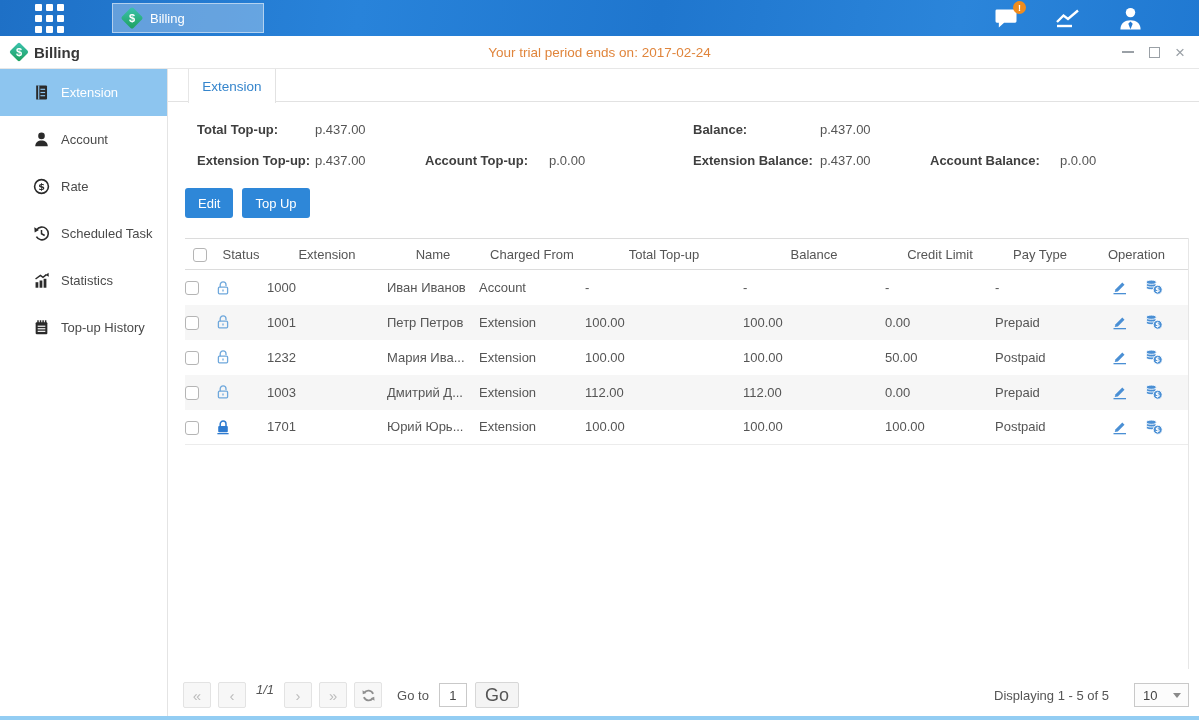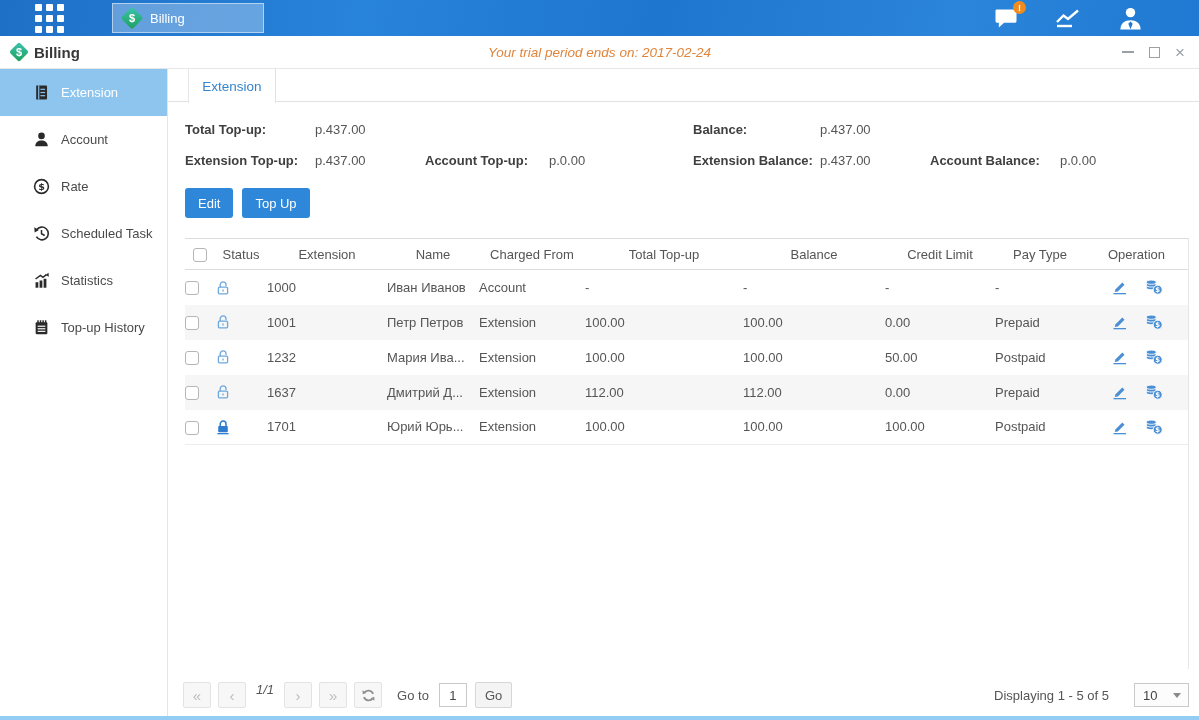--- a/index.html
+++ b/index.html
@@ -13,21 +13,21 @@
   .task-tab { position:absolute; left:112px; top:3px; width:152px; height:30px; background:rgba(255,255,255,0.30); border:1px solid rgba(255,255,255,0.5); display:flex; align-items:center; color:#fff; font-size:13px; cursor:pointer; }
   .diamond { width:20px; height:20px; position:relative; margin:0 8px 0 9px; flex:none; }
   .diamond::before { content:""; position:absolute; inset:2px; transform:rotate(45deg); background:linear-gradient(135deg,#3cc3b0,#1da05c); border-radius:2px; }
   .diamond i { position:absolute; inset:0; display:flex; align-items:center; justify-content:center; color:#fff; font-weight:bold; font-size:11px; font-style:normal; }
   .nav-icons { position:absolute; right:56px; top:0; height:36px; display:flex; align-items:center; gap:36px; }
   .nav-icon { width:26px; height:26px; position:relative; display:flex; align-items:center; justify-content:center; cursor:pointer; }
   .badge { position:absolute; top:-4px; right:-7px; width:13px; height:13px; background:#f08c1e; border-radius:50%; color:#fff; font-size:9px; font-weight:bold; display:flex; align-items:center; justify-content:center; }
 
   
   .titlebar { height:33px; border-bottom:1px solid #e7e7e7; position:relative; background:#fff; display:flex; align-items:center; }
-  .trial { position:absolute; left:0; right:0; text-align:center; color:#e0853c; font-size:13.5px;font-style:italic; }
+  .trial { position:absolute; left:0; right:0; text-align:center; color:#e0853c; font-size:13.5px; }
   .title-left { display:flex; align-items:center; margin-left:10px; gap:6px; position:relative; }
   .diamond.sm { width:18px; height:18px; margin:0; }
   .title-text { font-weight:bold; font-size:15px; color:#383838; }
   .win-controls { position:absolute; right:14px; display:flex; align-items:center; gap:15px; }
   .wmin { width:12px; height:2px; background:#9aa0a6; display:block; cursor:pointer; }
   .wmax { width:11px; height:11px; border:1.5px solid #9aa0a6; display:block; cursor:pointer; }
   .wclose { color:#9aa0a6; font-size:17px; line-height:1; cursor:pointer; }
 
   
   .bodyrow { display:flex; height:650px; position:relative; }
@@ -39,21 +39,21 @@
 
   .main { flex:1; position:relative; background:#fff; }
   .tabbar { height:33px; border-bottom:1px solid #e2e2e2; padding-left:20px; display:flex; }
   .tab { width:88px; height:34px; margin-bottom:-1px; background:#fff; border-left:1px solid #e6e6e6; border-right:1px solid #e2e2e2; display:flex; align-items:center; justify-content:center; color:#3585cc; font-size:13.5px; cursor:pointer; position:relative; z-index:1; }
 
   .summary { margin:14px 13px 0 17px; font-size:13px; }
   .srow { position:relative; height:31px; }
   .srow span { position:absolute; top:6px; white-space:nowrap; }
   .lab { font-weight:bold; color:#3f3f3f; }
   .val { color:#555; }
-  .p0l{left:0;} .p0v{left:130px;} .p1l{left:240px;} .p1v{left:364px;}
+  .p0l{left:12px;} .p0v{left:130px;} .p1l{left:240px;} .p1v{left:364px;}
   .p2l{left:508px;} .p2v{left:635px;} .p3l{left:745px;} .p3v{left:875px;}
 
   .actions { margin:10px 0 0 17px; display:flex; gap:9px; }
   .btn { background:#2e87d8; color:#fff; border:none; border-radius:3px; font-size:13px; padding:0 13px; height:30px; font-family:inherit; cursor:pointer; }
 
   .table-wrap { margin:20px 13px 0 17px; height:431px; border-right:1px solid #e6e6e6; }
   table { width:100%; border-collapse:collapse; font-size:13px; color:#555; table-layout:fixed; }
   thead th { border-top:1px solid #dcdcdc; border-bottom:1px solid #dcdcdc; height:31px; font-weight:normal; color:#555; text-align:center; overflow:hidden; }
   tbody td { height:35px; overflow:hidden; white-space:nowrap; }
   tbody tr:nth-child(even) { background:#f6f6f6; }
@@ -66,21 +66,21 @@
   .opcell { }
   .opwrap { display:flex; justify-content:center; gap:16px; align-items:center; }
   .opicon { width:18px; height:16px; display:flex; cursor:pointer; }
 
   
   .pagebar { position:absolute; left:15px; right:13px; bottom:10px; height:28px; display:flex; align-items:center; font-size:13px; color:#555; }
   .pbtn { width:28px; height:26px; border:1px solid #e3e3e3; background:#f7f7f7; border-radius:2px; display:flex; align-items:center; justify-content:center; color:#bcbcbc; font-size:15px; margin-right:7px; cursor:pointer; flex:none; }
   .pind { margin:0 10px 12px 3px; color:#555;font-style:italic; }
   .goto-label { margin:0 10px 0 8px; }
   .pg-input { width:28px; height:24px; border:1px solid #c9c9c9; text-align:center; font-size:13px; font-family:inherit; color:#444; }
-  .go-btn { margin-left:8px; padding:0 9px; height:26px; border:1px solid #d7d7d7; background:#f4f4f4; border-radius:2px; font-size:13px; color:#555; display:flex; align-items:center; cursor:pointer; }
+  .go-btn { margin-left:8px; padding:0 9px; height:26px; border:1px solid #d7d7d7; background:#f4f4f4; border-radius:2px; font-size:18px; color:#555; display:flex; align-items:center; cursor:pointer; }
   .pright { margin-left:auto; display:flex; align-items:center; gap:25px; }
   .psize { width:55px; height:24px; border:1px solid #c9c9c9; display:flex; align-items:center; position:relative; background:#fcfcfc; cursor:pointer; }
   .psize .num { margin-left:8px; color:#444; }
   .caret { position:absolute; right:7px; width:0; height:0; border-left:4.5px solid transparent; border-right:4.5px solid transparent; border-top:5px solid #8a8a8a; }
 
   .bottom-strip { position:absolute; left:0; right:0; bottom:0; height:4px; background:#93cdf3; }
 </style>
 </head>
 <body>
 
@@ -396,21 +396,21 @@
               </tr>
               <tr>
                 <td><span class="cb"></span></td>
                 <td><span class="lock" data-status="unlocked">
   <svg class="svg-unlocked" viewBox="0 0 16 16">
     <path d="M5.2,7.2 V4.8 a2.9,2.9 0 0 1 5.8,0 V6" fill="none" stroke="#6fa8dc" stroke-width="1.3"></path>
     <rect x="3.4" y="7.2" width="9.2" height="6.6" rx="1" fill="none" stroke="#6fa8dc" stroke-width="1.3"></rect>
     <line x1="8" y1="9.6" x2="8" y2="11.6" stroke="#6fa8dc" stroke-width="1.3"></line>
   </svg>
   </span></td>
-                <td>1637</td>
+                <td>1003</td>
                 <td>Дмитрий Д...</td>
                 <td>Extension</td>
                 <td>112.00</td>
                 <td>112.00</td>
                 <td>0.00</td>
                 <td>Prepaid</td>
                 <td class="opcell">
                   <span class="opwrap">
                     <span class="opicon">
   <svg viewBox="0 0 18 16" width="18" height="16">

